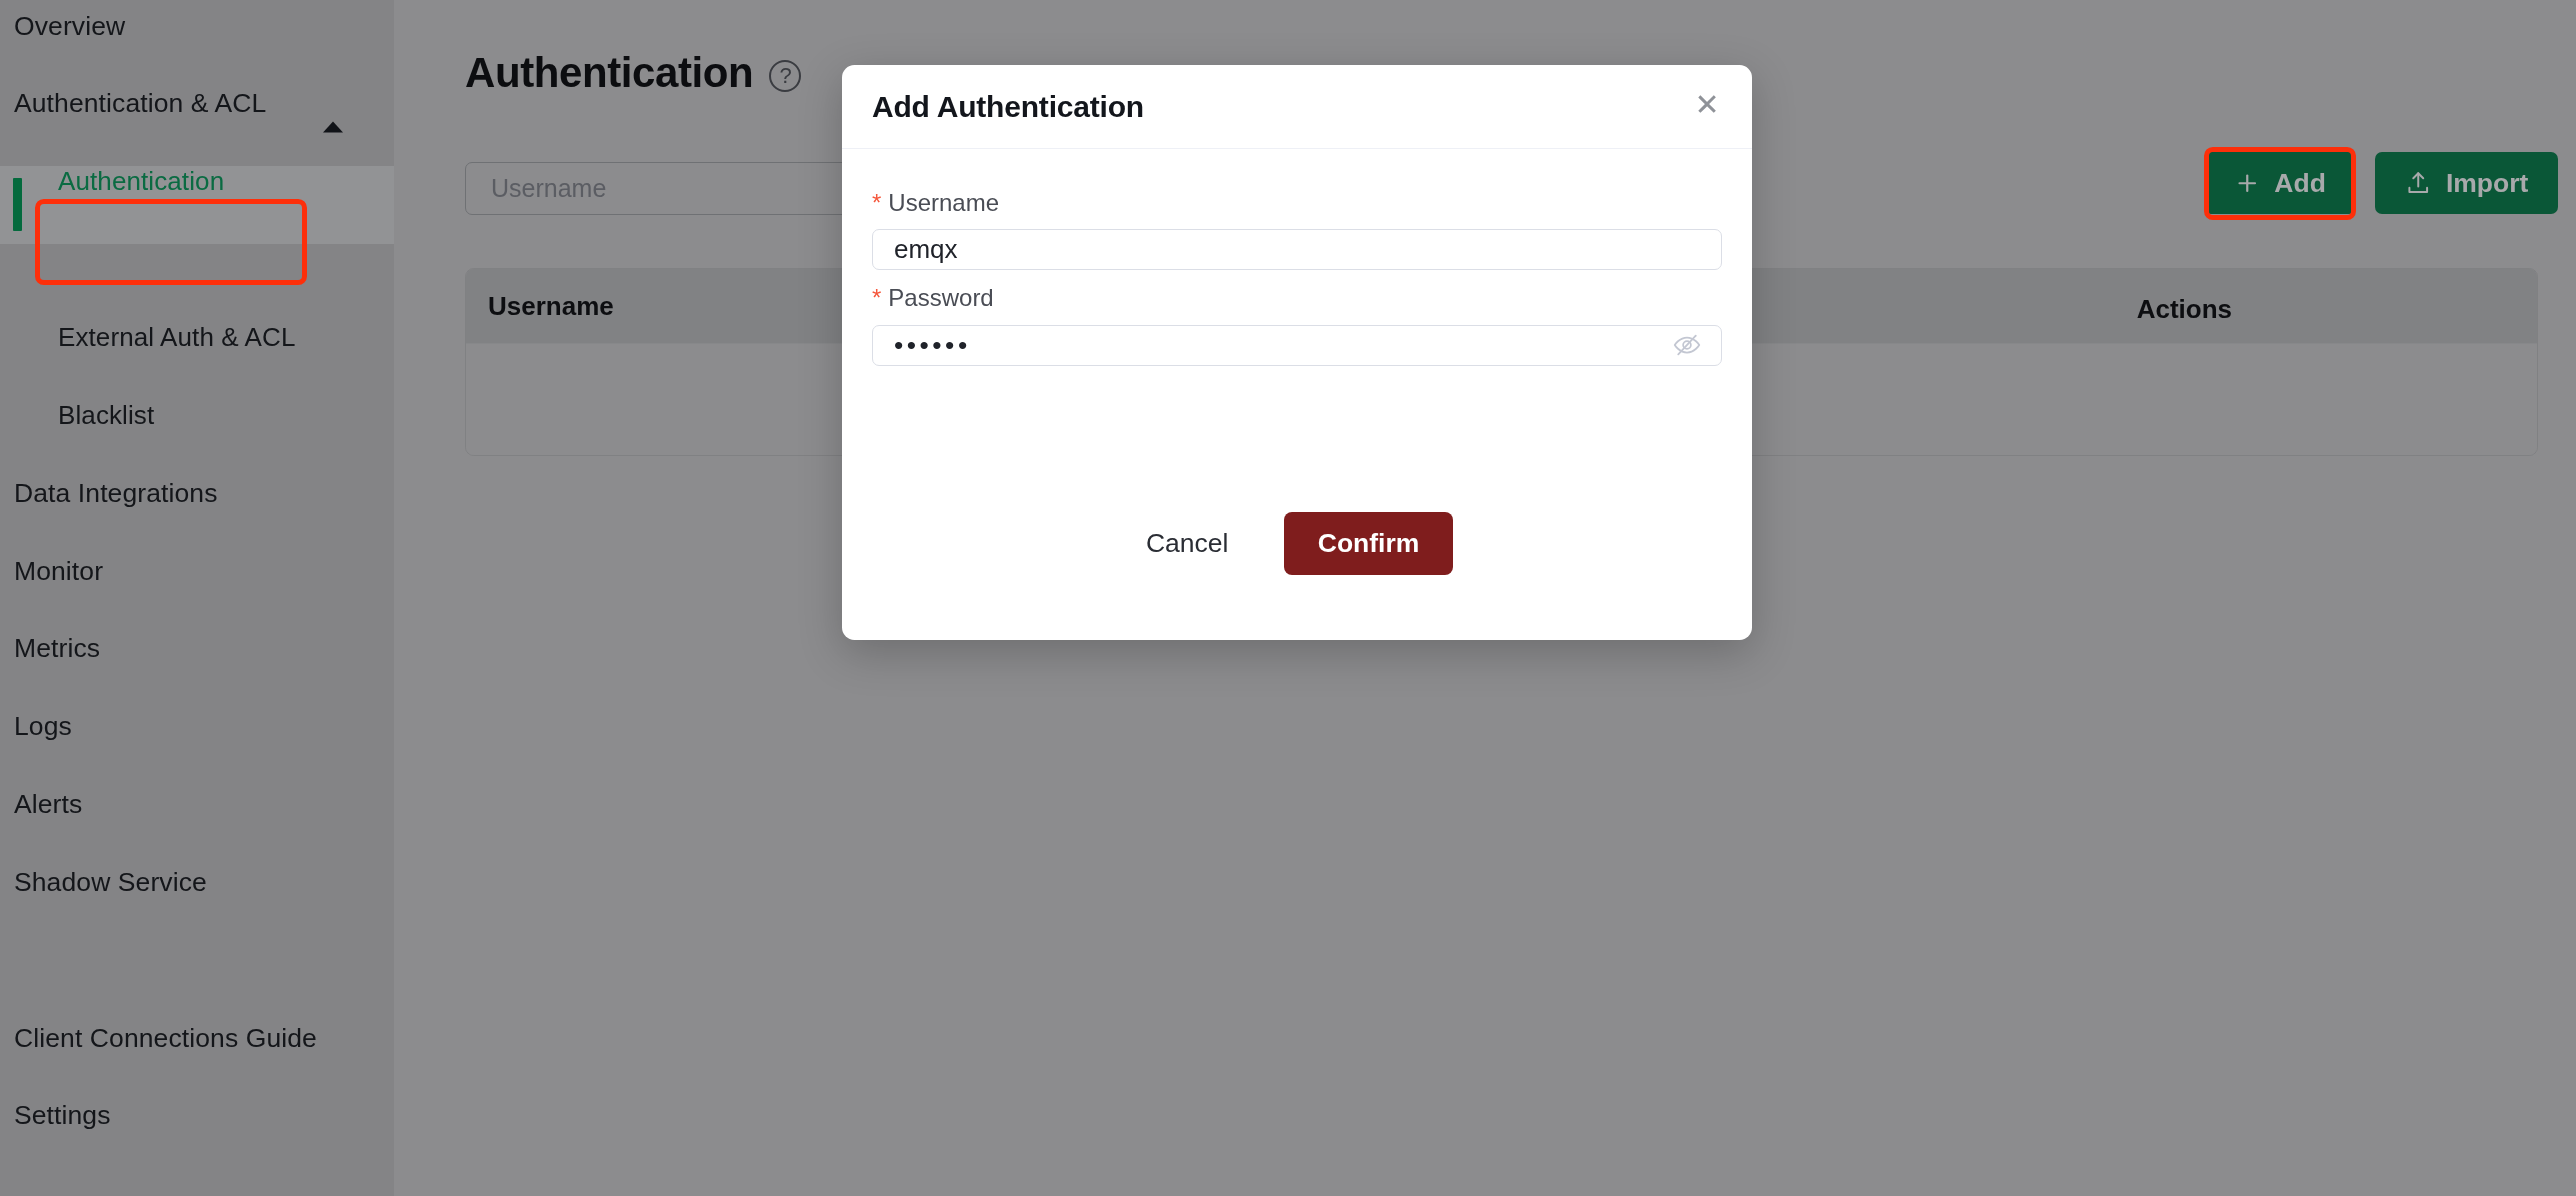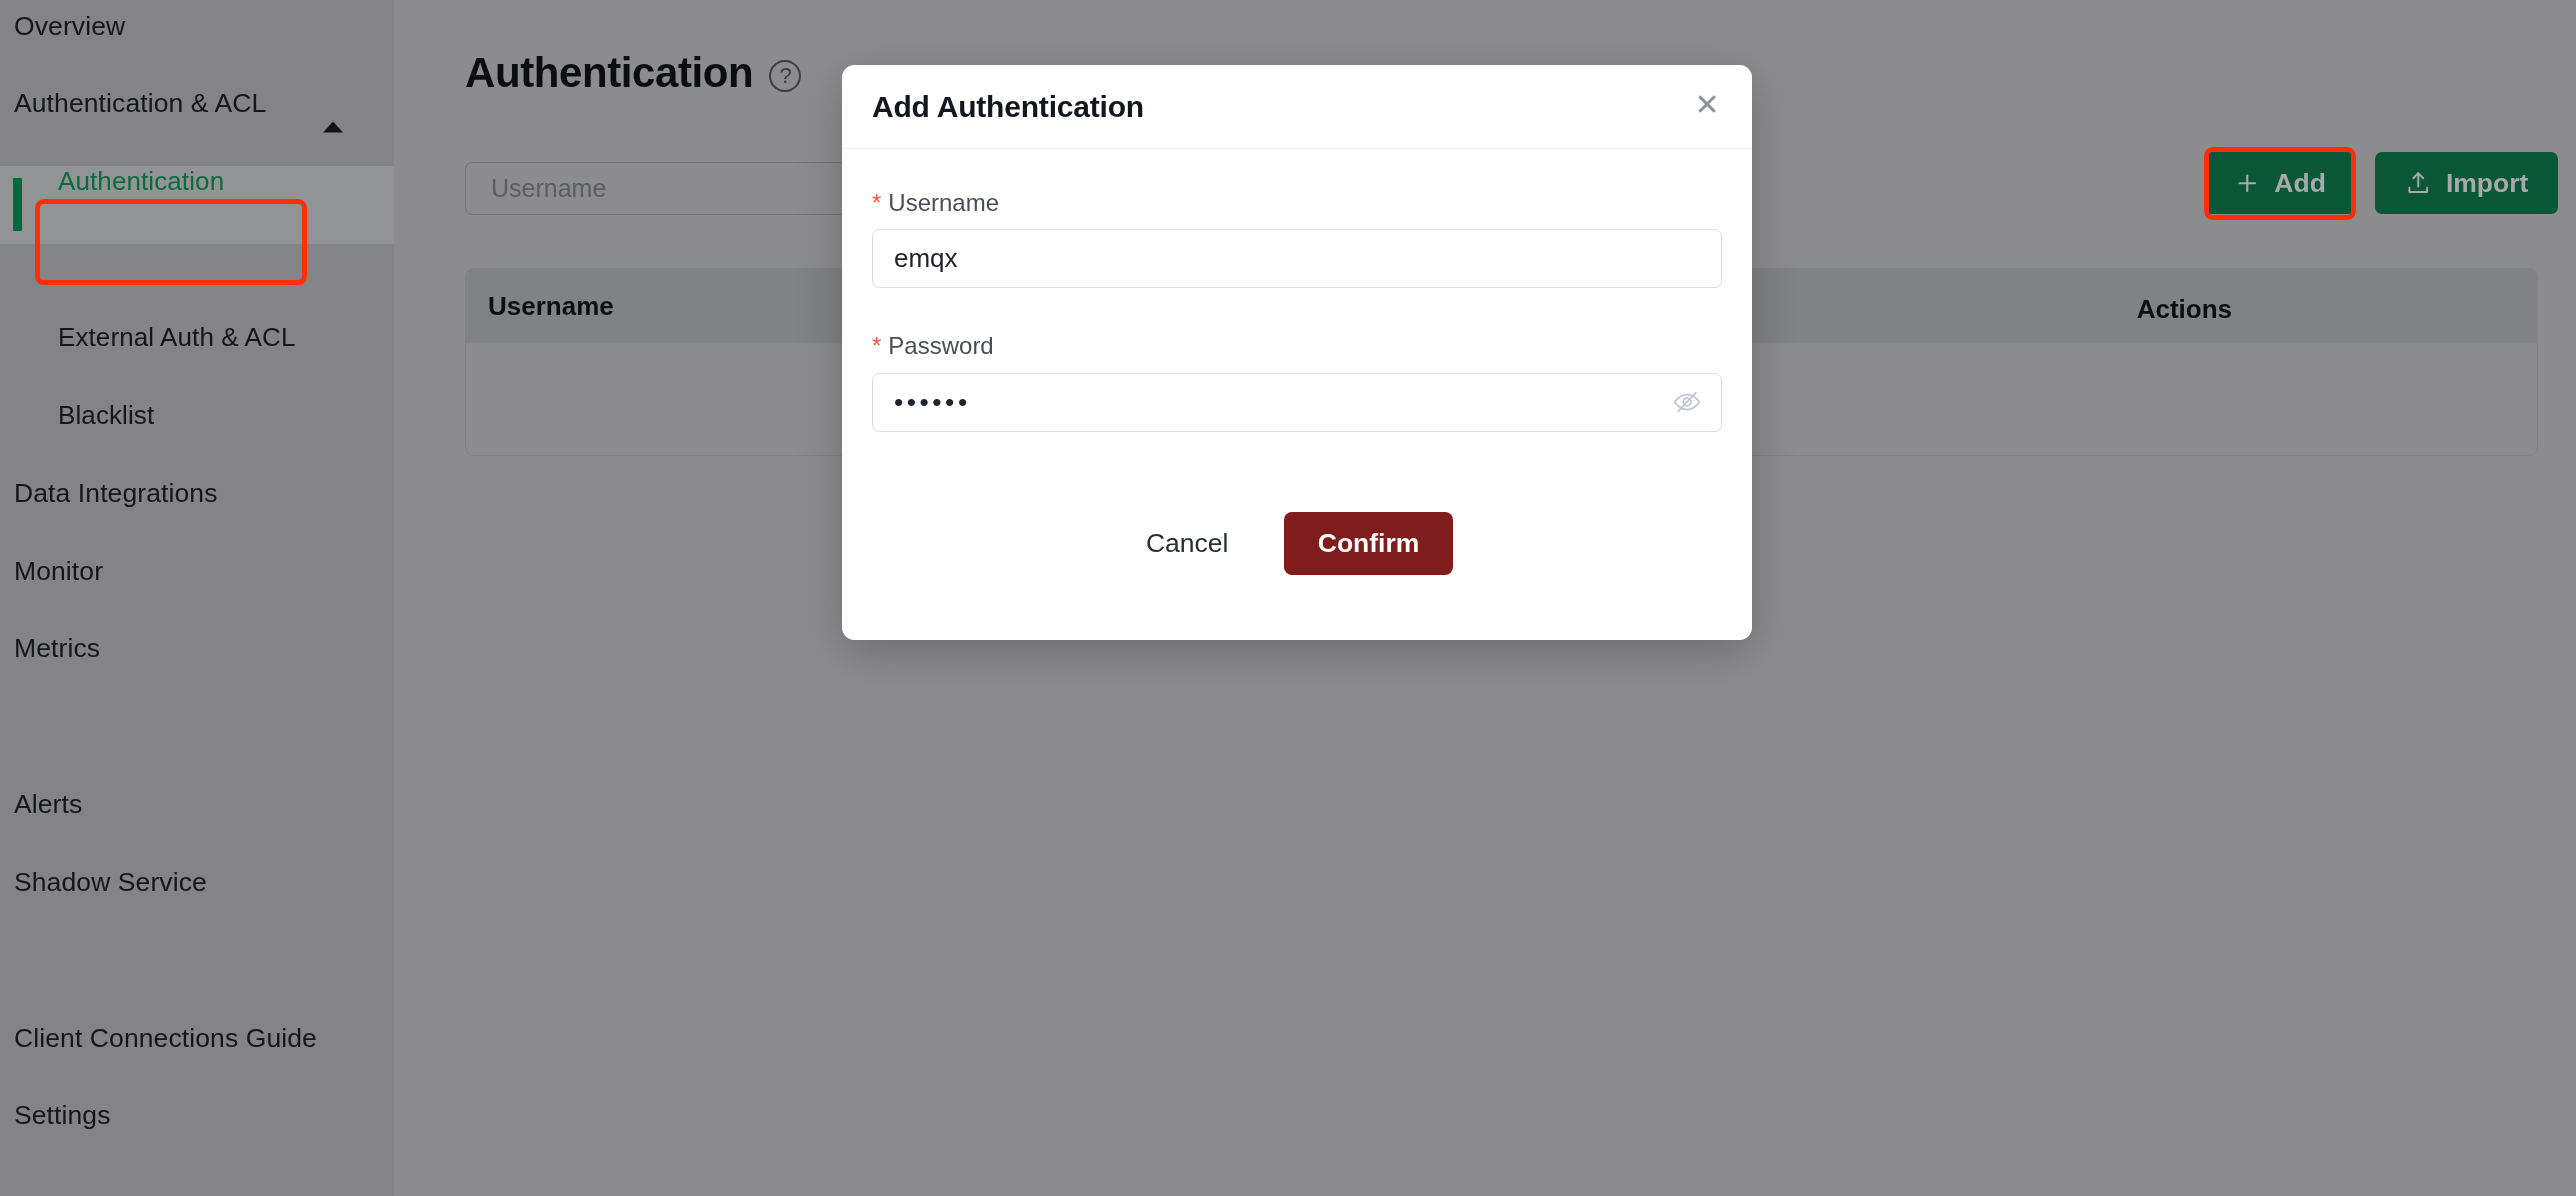--- a/index.html
+++ b/index.html
@@ -120,24 +120,24 @@
   }
 
   .modal-body { padding: 40px 30px 0 30px; }
   .field-label {
     font-size: 24px; color: #4a4d55; margin-bottom: 12.4px;
     display: flex; align-items: baseline; gap: 7px;
   }
   .req-star { color: #f5573c; font-size: 24px; line-height: 1; }
   .field-input {
     position: relative;
-    height: 59px; border: 1.3px solid #dbdee6; border-radius: 7px;
+    height: 41px; border: 1.3px solid #dbdee6; border-radius: 7px;
     display: flex; align-items: center; padding: 0 21px;
     font-size: 26px; color: #20232a;
-    margin-bottom: 44px; background: #fff;
+    margin-bottom: 14px; background: #fff;
   }
   .dots { letter-spacing: 3.5px; font-size: 26.5px; color: #20232a; }
   .eye-off {
     position: absolute; right: 19.5px; top: 50%; transform: translateY(-50%);
     width: 30px; height: 30px;
   }
 
   .modal-footer {
     position: absolute; left: 0; right: 0; top: 447px;
     display: flex; align-items: center; justify-content: center; gap: 50px;
@@ -180,20 +180,23 @@
         </div>
 
       <div class="nav-item top" style="top:478px">
           <span>Data Integrations</span>
         </div>
       <div class="nav-item top" style="top:556px">
           <span>Monitor</span>
         </div>
       <div class="nav-item top" style="top:633px">
           <span>Metrics</span>
+        </div>
+      <div class="nav-item top" style="top:711px">
+          <span>Logs</span>
         </div>
       <div class="nav-item top" style="top:789px">
           <span>Alerts</span>
         </div>
       <div class="nav-item top" style="top:867px">
           <span>Shadow Service</span>
         </div>
       <div class="nav-item top" style="top:1023px">
           <span>Client Connections Guide</span>
         </div>

